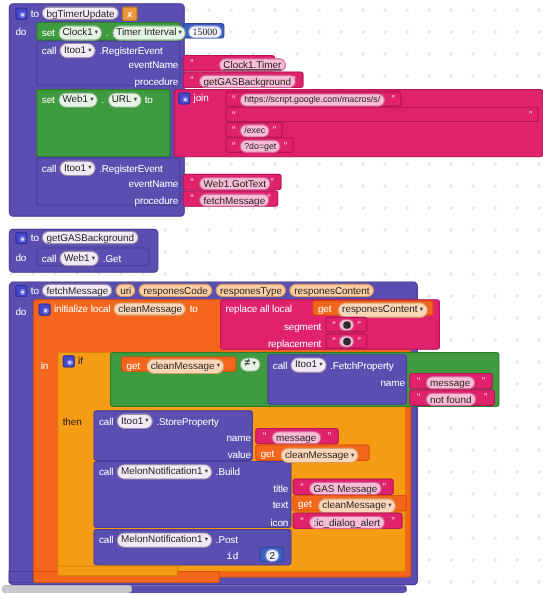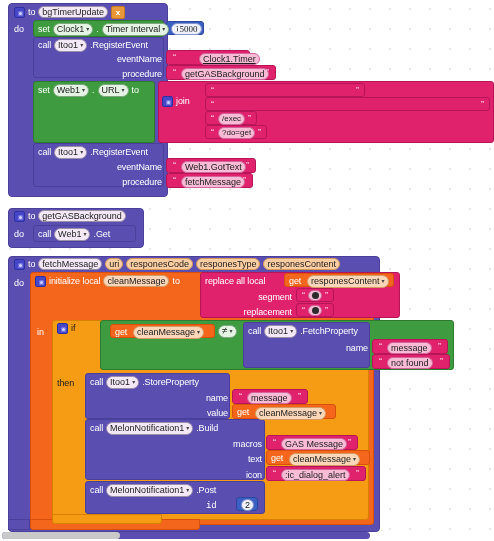--- a/index.html
+++ b/index.html
@@ -136,27 +136,28 @@
   <div class="blk setter" style="left:33px; top:81px; width:122px; height:62px; border-radius:3px;"></div>
   <div class="blk row" style="left:38px; top:84px; z-index:6;">
     <span class="lbl">set</span>
     <span class="field green dd">Web1</span>
     <span class="lbl">.</span>
     <span class="field green dd">URL</span>
     <span class="lbl">to</span>
   </div>
 
   <div class="blk text-pk" style="left:158px; top:81px; width:336px; height:62px; border-radius:3px;"></div>
-  <div class="blk row" style="left:162px; top:96px; z-index:6;text-align:right;">
+  <div class="blk row" style="left:162px; top:84px; z-index:6;text-align:right;">
     <span class="mut"></span>
     <span class="lbl">join</span>
   </div>
 
   <div class="blk text-pk" style="left:205px; top:83px; width:160px; height:14px; border-radius:3px; z-index:6;">
     <span class="quote" style="position:absolute;left:3px;top:1px;">“</span>
+    <span class="field pink" style="position:absolute;left:12px;top:1px; font-size:8px;">https://script.google.com/macros/s/</span>
     <span class="quote" style="position:absolute;right:3px;top:1px;">”</span>
   </div>
 
   <div class="blk text-pk" style="left:205px; top:97px; width:285px; height:14px; border-radius:3px; z-index:6;">
     <span class="quote" style="position:absolute;left:3px;top:1px;">“</span>
     <span class="quote" style="position:absolute;right:3px;top:1px;">”</span>
   </div>
 
   <div class="blk text-pk" style="left:205px; top:111px; width:52px; height:14px; border-radius:3px; z-index:6;">
     <span class="quote" style="position:absolute;left:3px;top:1px;">“</span>
@@ -298,21 +299,21 @@
     <span class="lbl" style="position:absolute;left:4px;top:2px;">get</span>
     <span class="field orange dd" style="position:absolute;left:22px;top:2px;">cleanMessage</span>
   </div>
 
   <div class="blk callp" style="left:85px; top:419px; width:180px; height:61px; border-radius:3px; z-index:8;"></div>
   <div class="blk row" style="left:90px; top:422px; z-index:9;">
     <span class="lbl">call</span>
     <span class="field dd">MelonNotification1</span>
     <span class="lbl">.Build</span>
   </div>
-  <div class="blk lbl" style="left:200px; top:439px; z-index:9; text-align:right; width:62px;">macros</div>
+  <div class="blk lbl" style="left:200px; top:439px; z-index:9; text-align:right; width:62px;">title</div>
   <div class="blk text-pk" style="left:266px; top:435px; width:92px; height:15px; border-radius:3px; z-index:9;">
     <span class="quote" style="position:absolute;left:4px;top:1px;">“</span>
     <span class="field pink" style="position:absolute;left:14px;top:2px;">GAS Message</span>
     <span class="quote" style="position:absolute;right:4px;top:1px;">”</span>
   </div>
   <div class="blk lbl" style="left:200px; top:454px; z-index:9; text-align:right; width:62px;">text</div>
   <div class="blk getter" style="left:266px; top:450px; width:104px; height:15px; border-radius:3px; z-index:9;">
     <span class="lbl" style="position:absolute;left:4px;top:2px;">get</span>
     <span class="field orange dd" style="position:absolute;left:22px;top:2px;">cleanMessage</span>
   </div>

